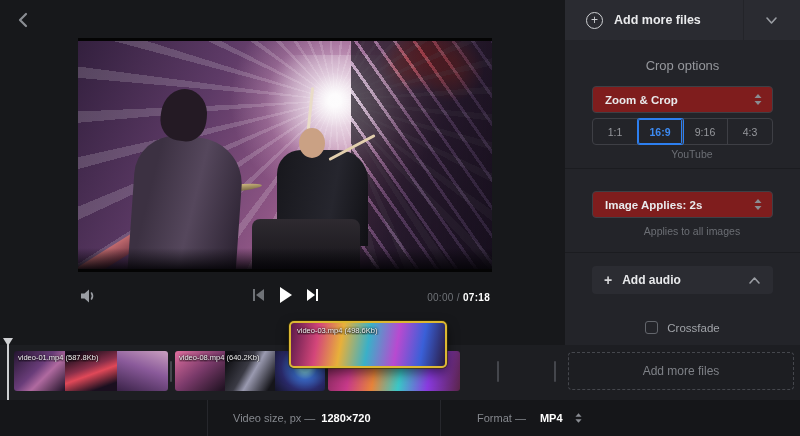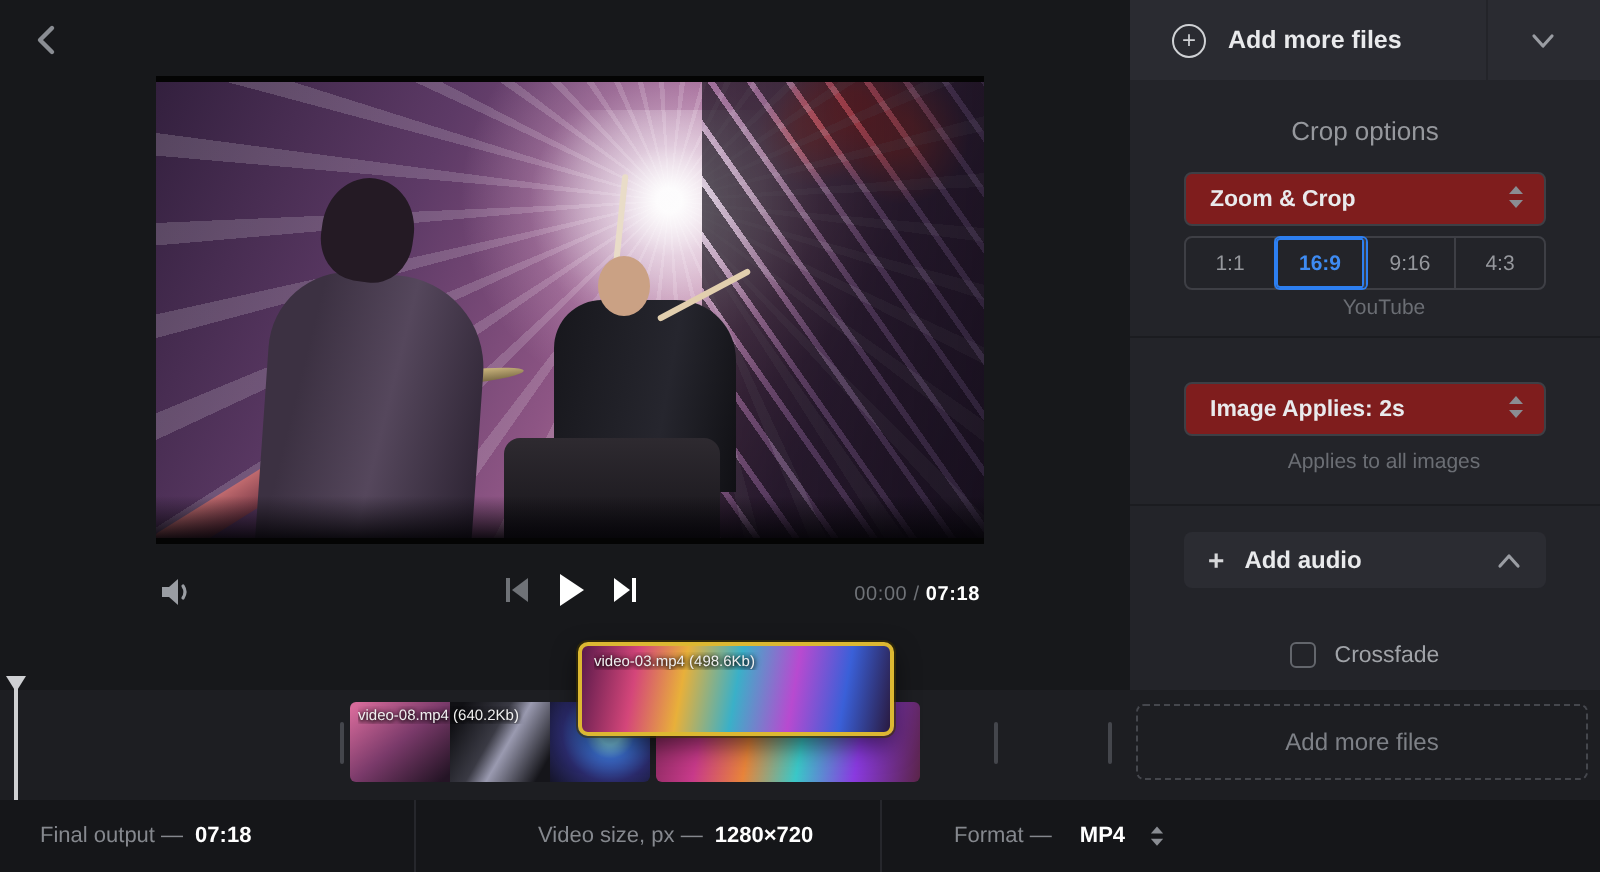--- a/index.html
+++ b/index.html
@@ -118,21 +118,21 @@
   .floating-clip { position:absolute; left:289px; top:-24px; width:158px; height:47px; border:2px solid #dcb832; border-radius:5px;
     overflow:hidden; z-index:6; cursor:grabbing; box-shadow:0 0 0 1px rgba(60,50,0,.6), 0 5px 12px rgba(0,0,0,.55);
     background:linear-gradient(100deg,#5a1a4a 0%,#d4467a 18%,#e8b03a 33%,#3ab0c8 50%,#b84ad0 68%,#3a60d8 84%,#2a1a40 100%); }
   .floating-clip .clip-label { top:3px; left:6px; }
 
   
   .bottom-bar { position:absolute; left:0; top:400px; width:800px; height:36px; background:#151619; }
   .bb-divider { position:absolute; top:0; width:1px; height:36px; background:#26272c; }
   .bbd-1 { left:207px; } .bbd-2 { left:440px; }
   .bb-item { position:absolute; top:0; height:36px; display:flex; align-items:center; gap:6px; }
-  .bb-1 { left:20px; } .bb-2 { left:233px;margin-left:36px; } .bb-3 { left:477px; }
+  .bb-1 { left:20px; } .bb-2 { left:233px; } .bb-3 { left:477px; }
   .bb-label { color:#85888e; font-size:11px; }
   .bb-value { color:#ffffff; font-size:11px; font-weight:bold; }
   .bb-3 .bb-value { margin-left:8px; }
   .format-stepper { margin-left:6px; display:inline-flex; cursor:pointer; }
 </style>
 </head>
 <body>
 
 <div class="app">
 
@@ -251,20 +251,26 @@
       </span>
     </button>
 
     <div class="crossfade-row">
       <span class="checkbox"></span>
       <span class="crossfade-label">Crossfade</span>
     </div>
   </aside>
 
   <div class="timeline">
+    <div class="clip clip-1">
+      <div class="thumb c1-t1"></div>
+      <div class="thumb c1-t2"></div>
+      <div class="thumb c1-t3"></div>
+      <span class="clip-label">video-01.mp4 (587.8Kb)</span>
+    </div>
     <div class="clip-sep sep-1"></div>
     <div class="clip clip-2">
       <div class="thumb c2-t1"></div>
       <div class="thumb c2-t2"></div>
       <div class="thumb c2-t3"></div>
       <span class="clip-label">video-08.mp4 (640.2Kb)</span>
     </div>
     <div class="clip under-strip"></div>
     <div class="clip-sep sep-2"></div>
     <div class="clip-sep sep-3"></div>
@@ -275,24 +281,20 @@
 
     <div class="floating-clip">
       <span class="clip-label">video-03.mp4 (498.6Kb)</span>
     </div>
 
     <div class="playhead-line"></div>
     <div class="playhead-cap"></div>
   </div>
 
   <footer class="bottom-bar">
-    <div class="bb-item bb-1">
-      <span class="bb-label">Final output —</span>
-      <span class="bb-value">07:18</span>
-    </div>
     <div class="bb-divider bbd-1"></div>
     <div class="bb-item bb-2">
       <span class="bb-label">Video size, px —</span>
       <span class="bb-value">1280×720</span>
     </div>
     <div class="bb-divider bbd-2"></div>
     <div class="bb-item bb-3">
       <span class="bb-label">Format —</span>
       <span class="bb-value">MP4</span>
       <span class="format-stepper">

